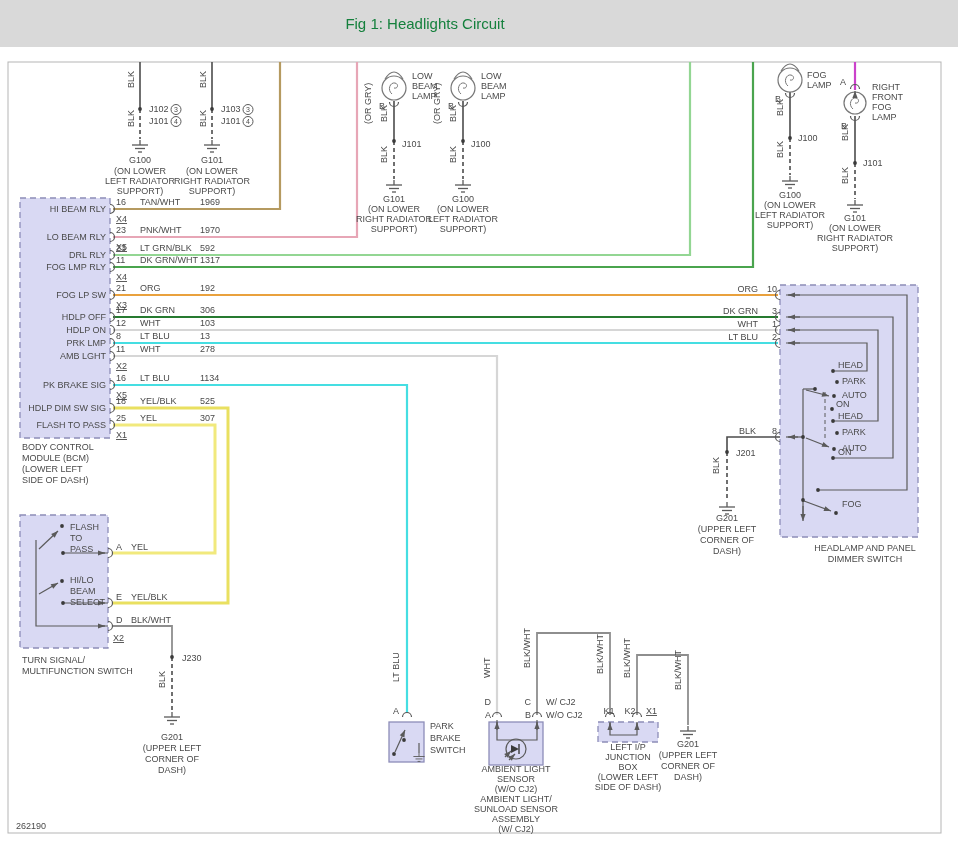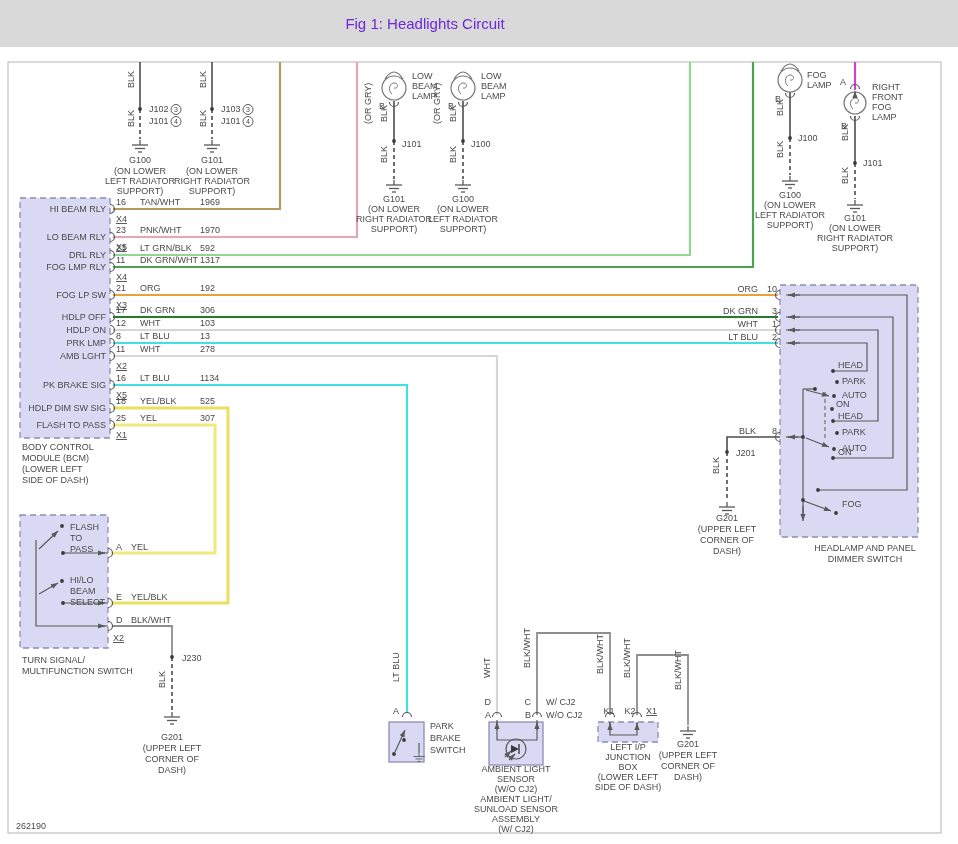--- a/index.html
+++ b/index.html
@@ -1,20 +1,20 @@
 <!DOCTYPE html>
 <html><head>
 <meta charset="utf-8">
 <style>
   html,body{margin:0;padding:0;background:#fff;}
   .screen{position:relative;width:958px;height:844px;background:#fff;overflow:hidden;
           font-family:"Liberation Sans",sans-serif;}
   .titlebar{position:absolute;top:0;left:0;width:958px;height:47px;background:#d9d9d9;}
   .titlebar span{display:block;width:850px;text-align:center;line-height:47px;
-                 font-size:15px;color:#6d28d9;}
+                 font-size:15px;color:#15803d;}
   svg{position:absolute;top:0;left:0;font-family:"Liberation Sans",sans-serif;}
   svg text{fill:#4a4a4a;}
 </style>
 </head>
 <body>
 
 <div class="screen">
   <svg id="diagram-svg" width="958" height="844" viewBox="0 0 958 844">
       <rect x="8" y="62" width="933" height="771" fill="none" stroke="#b5b5b5" stroke-width="1"></rect>
       <rect x="20" y="198" width="90" height="240" fill="#d9d9f3" stroke="#8d8db8" stroke-width="1.3" stroke-dasharray="6,4"></rect>

